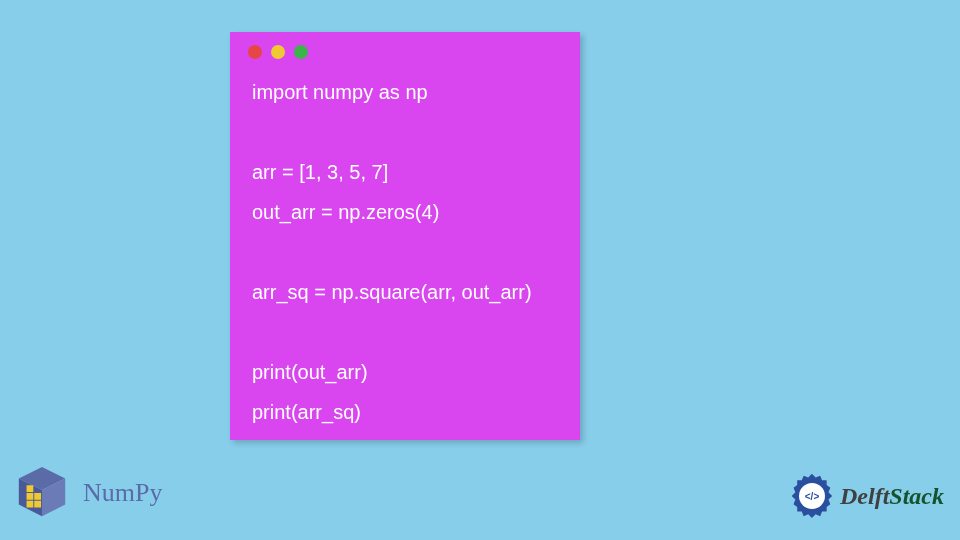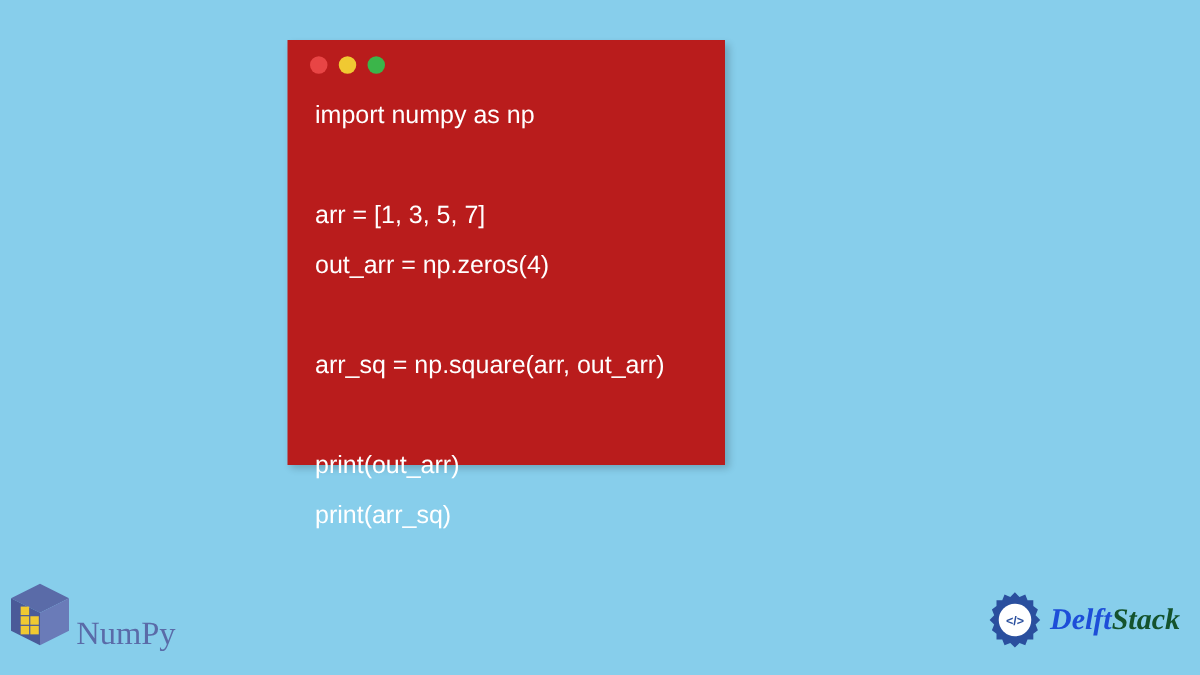--- a/index.html
+++ b/index.html
@@ -12,22 +12,22 @@
       height: 540px;
       background: #87ceeb;
       position: relative;
       font-family: Arial, sans-serif;
     }
     .code-window {
       position: absolute;
       left: 230px;
       top: 32px;
       width: 350px;
-      height: 340px;
-      background: #b91c1c;
+      height: 408px;
+      background: #d946ef;
       box-shadow: 3px 3px 6px rgba(0,0,0,0.2);
     }
     .titlebar {
       height: 40px;
       display: flex;
       align-items: center;
       gap: 9px;
       padding-left: 18px;
     }
     .dot {
@@ -41,25 +41,25 @@
     .code-body {
       padding: 0 22px;
       color: #ffffff;
       font-family: Arial, sans-serif;
       font-size: 20px;
       line-height: 2.0;
       white-space: pre;
     }
     .numpy-logo {
       position: absolute;
-      left: 3px;
+      left: 13px;
       bottom: 18px;
       display: flex;
-      align-items: flex-end;
-      gap: 0;
+      align-items: center;
+      gap: 12px;
     }
     .numpy-cube {
       width: 58px;
       height: 58px;
       position: relative;
     }
     .numpy-cube svg {
       width: 100%;
       height: 100%;
     }
@@ -85,21 +85,21 @@
     .delft-icon svg {
       width: 100%;
       height: 100%;
     }
     .delft-text {
       font-size: 24px;
       font-weight: bold;
       font-style: italic;
       font-family: Georgia, serif;
     }
-    .delft-blue { color: #1d4ed8; }
+    .delft-blue { color: #404040; }
     .delft-black { color: #14532d; }
   </style>
 </head>
 <body>
 
 <div class="code-window">
   <div class="titlebar">
     <div class="dot dot-red"></div>
     <div class="dot dot-yellow"></div>
     <div class="dot dot-green"></div>

